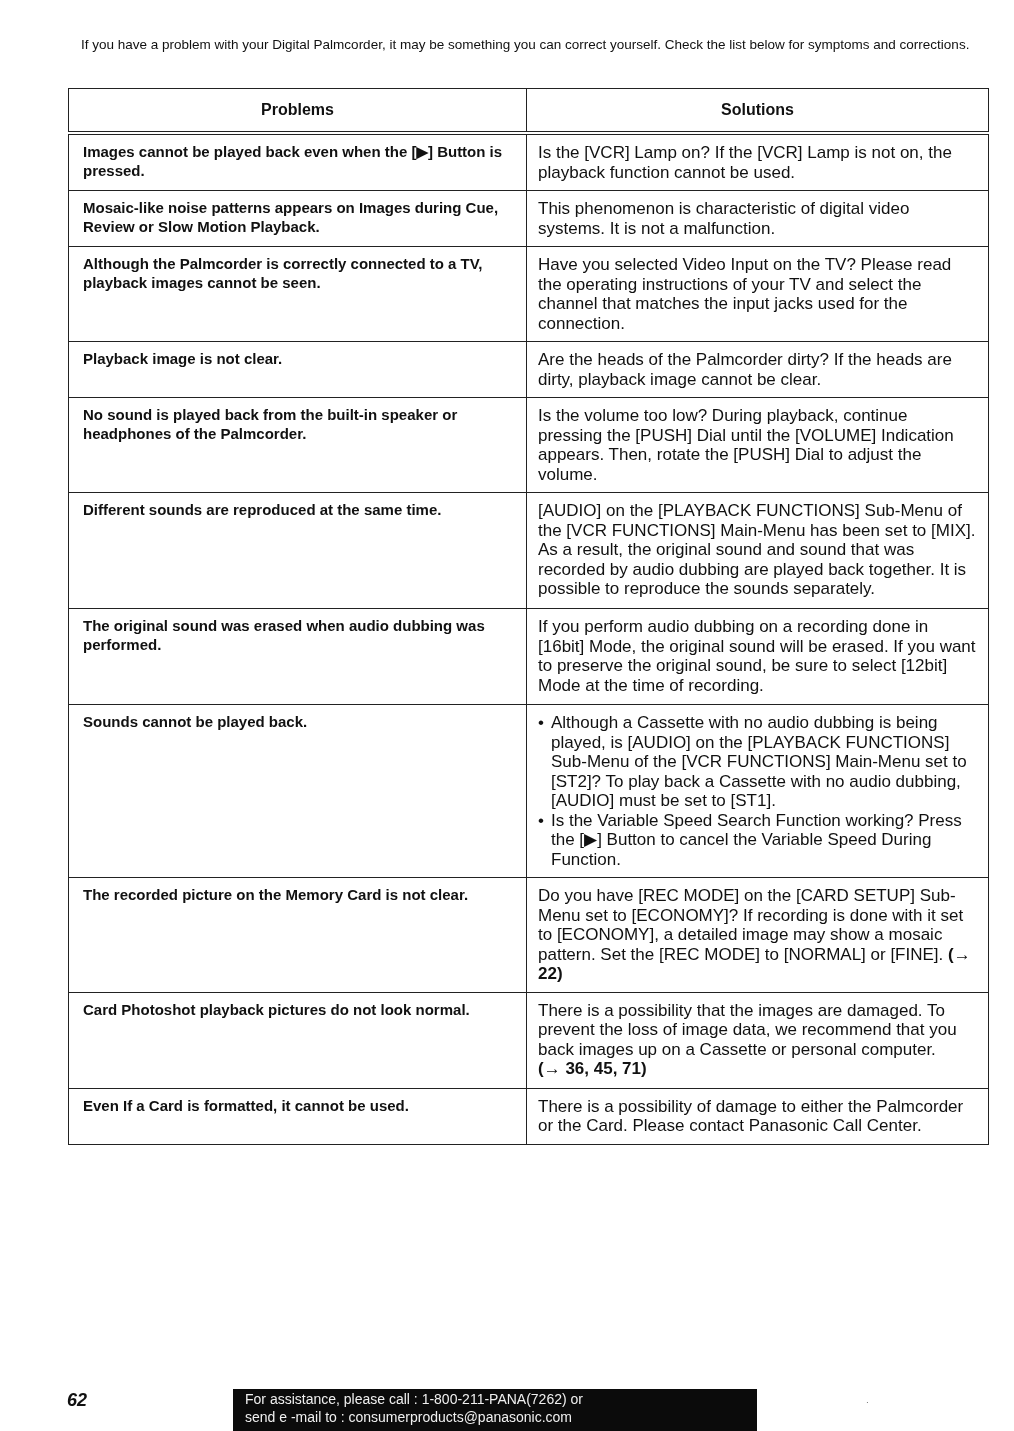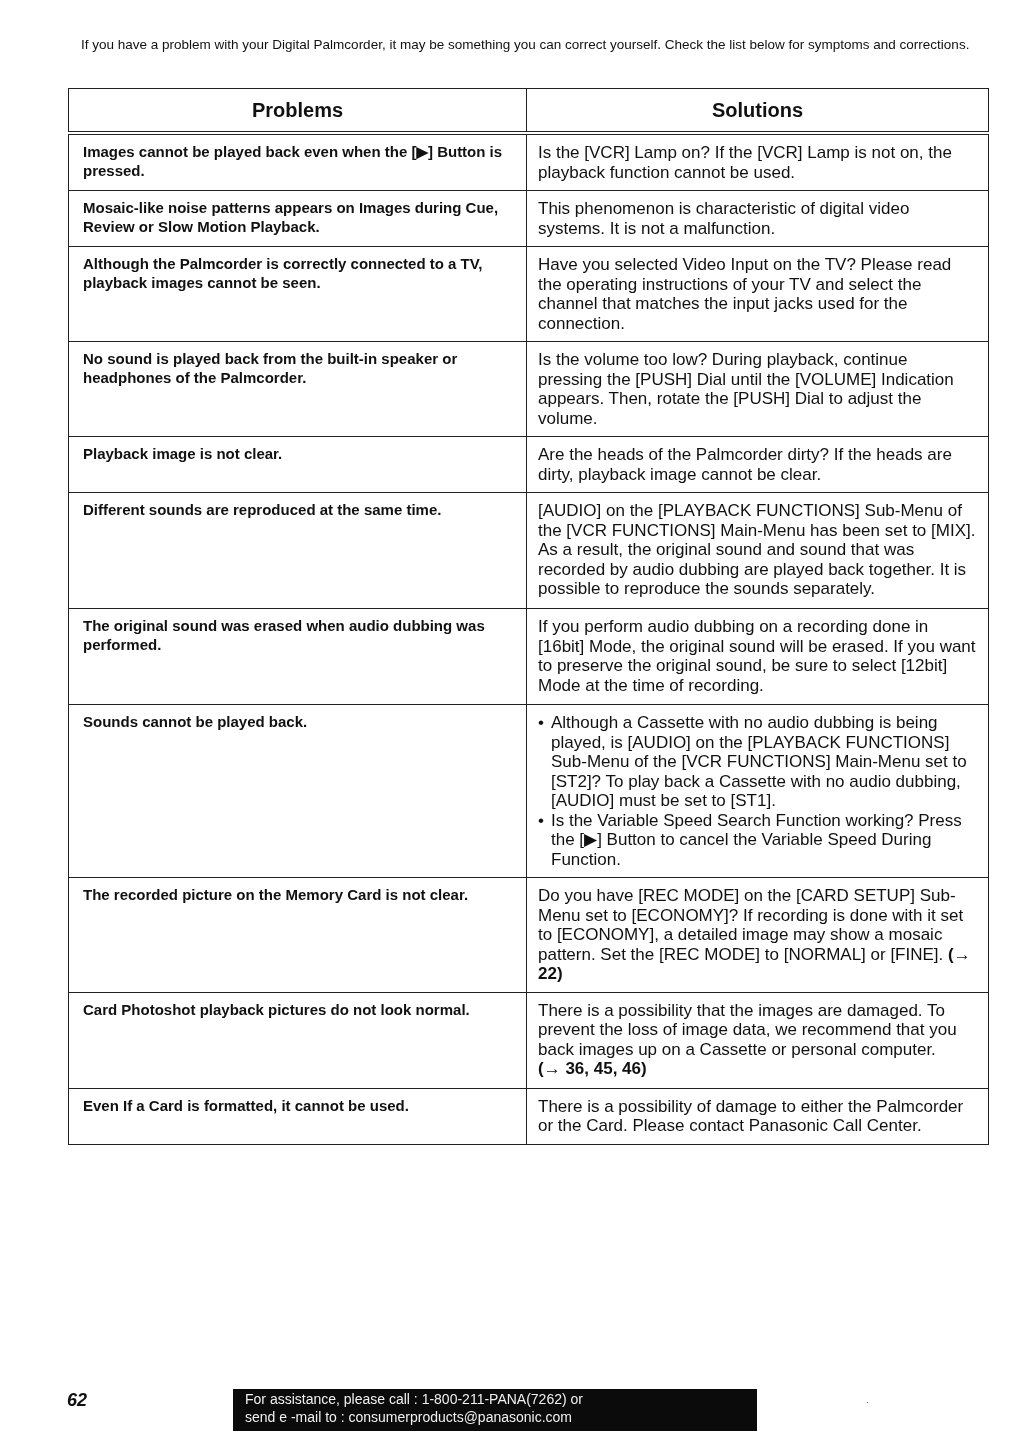--- a/index.html
+++ b/index.html
@@ -14,21 +14,21 @@
   .tbl {
     position: absolute; left: 68px; top: 88px; width: 920px;
     border-collapse: collapse; table-layout: fixed;
   }
   .tbl td, .tbl th {
     border: 1.4px solid #222; vertical-align: top;
   }
   .tbl col.c1 { width: 458px; }
   .tbl col.c2 { width: 462px; }
   .tbl th {
-    height: 40px; font-size: 20px; font-weight: bold; text-align: center;
+    height: 40px; font-size: 16px; font-weight: bold; text-align: center;
     vertical-align: middle; border-bottom: 4px double #222;
   }
   .prob {
     font-weight: bold; font-size: 15px; line-height: 19px;
     padding: 7px 10px 8px 14px;
   }
   .sol {
     font-size: 17px; line-height: 19.5px;
     padding: 8px 12px 8px 11px;
   }
@@ -69,27 +69,27 @@
       <td class="sol">Is the [VCR] Lamp on? If the [VCR] Lamp is not on, the playback function cannot be used.</td>
     </tr>
     <tr style="height:56px">
       <td class="prob">Mosaic-like noise patterns appears on Images during Cue, Review or Slow Motion Playback.</td>
       <td class="sol">This phenomenon is characteristic of digital video systems. It is not a malfunction.</td>
     </tr>
     <tr style="height:73px">
       <td class="prob">Although the Palmcorder is correctly connected to a TV, playback images cannot be seen.</td>
       <td class="sol">Have you selected Video Input on the TV? Please read the operating instructions of your TV and select the channel that matches the input jacks used for the connection.</td>
     </tr>
+    <tr style="height:56px">
+      <td class="prob">Playback image is not clear.</td>
+      <td class="sol">Are the heads of the Palmcorder dirty? If the heads are dirty, playback image cannot be clear.</td>
+    </tr>
     <tr style="height:74px">
       <td class="prob">No sound is played back from the built-in speaker or headphones of the Palmcorder.</td>
       <td class="sol">Is the volume too low? During playback, continue pressing the [PUSH] Dial until the [VOLUME] Indication appears. Then, rotate the [PUSH] Dial to adjust the volume.</td>
-    </tr>
-    <tr style="height:56px">
-      <td class="prob">Playback image is not clear.</td>
-      <td class="sol">Are the heads of the Palmcorder dirty? If the heads are dirty, playback image cannot be clear.</td>
     </tr>
     <tr style="height:116px">
       <td class="prob">Different sounds are reproduced at the same time.</td>
       <td class="sol">[AUDIO] on the [PLAYBACK FUNCTIONS] Sub-Menu of the [VCR FUNCTIONS] Main-Menu has been set to [MIX]. As a result, the original sound and sound that was recorded by audio dubbing are played back together. It is possible to reproduce the sounds separately.</td>
     </tr>
     <tr style="height:96px">
       <td class="prob">The original sound was erased when audio dubbing was performed.</td>
       <td class="sol">If you perform audio dubbing on a recording done in [16bit] Mode, the original sound will be erased. If you want to preserve the original sound, be sure to select [12bit] Mode at the time of recording.</td>
     </tr>
     <tr style="height:156px">
@@ -105,21 +105,21 @@
       <td class="prob">The recorded picture on the Memory Card is not clear.</td>
       <td class="sol">
         <span>Do you have [REC MODE] on the [CARD SETUP] Sub-Menu set to [ECONOMY]? If recording is done with it set to [ECONOMY], a detailed image may show a mosaic pattern. Set the [REC MODE] to [NORMAL] or [FINE].</span>
         <span class="ref">(→ 22)</span>
       </td>
     </tr>
     <tr style="height:96px">
       <td class="prob">Card Photoshot playback pictures do not look normal.</td>
       <td class="sol">
         <span>There is a possibility that the images are damaged.  To prevent the loss of image data, we recommend that you back images up on a Cassette or personal computer.</span><br>
-        <span class="ref">(→ 36, 45, 46)</span>
+        <span class="ref">(→ 36, 45, 71)</span>
       </td>
     </tr>
     <tr style="height:56px">
       <td class="prob">Even If a Card is formatted, it cannot be used.</td>
       <td class="sol">There is a possibility of damage to either the Palmcorder or the Card. Please contact Panasonic Call Center.</td>
     </tr>
   </tbody>
 </table>
 
 <div class="pageno">62</div>

